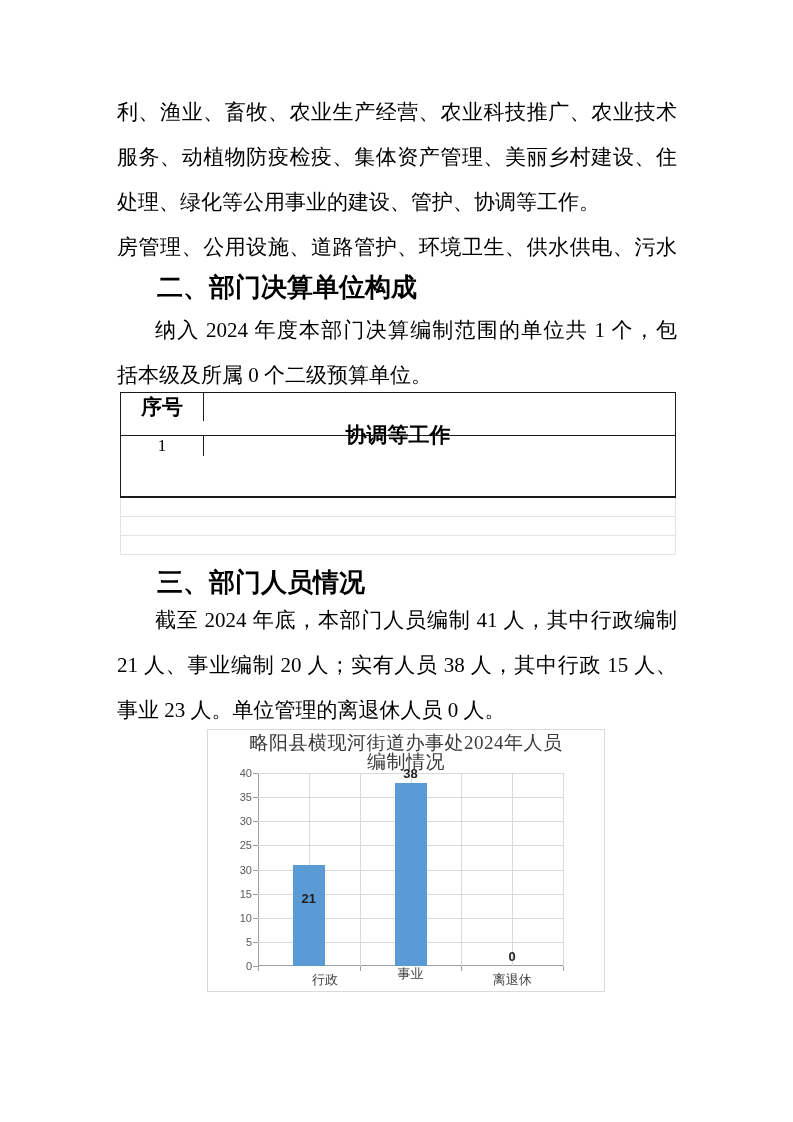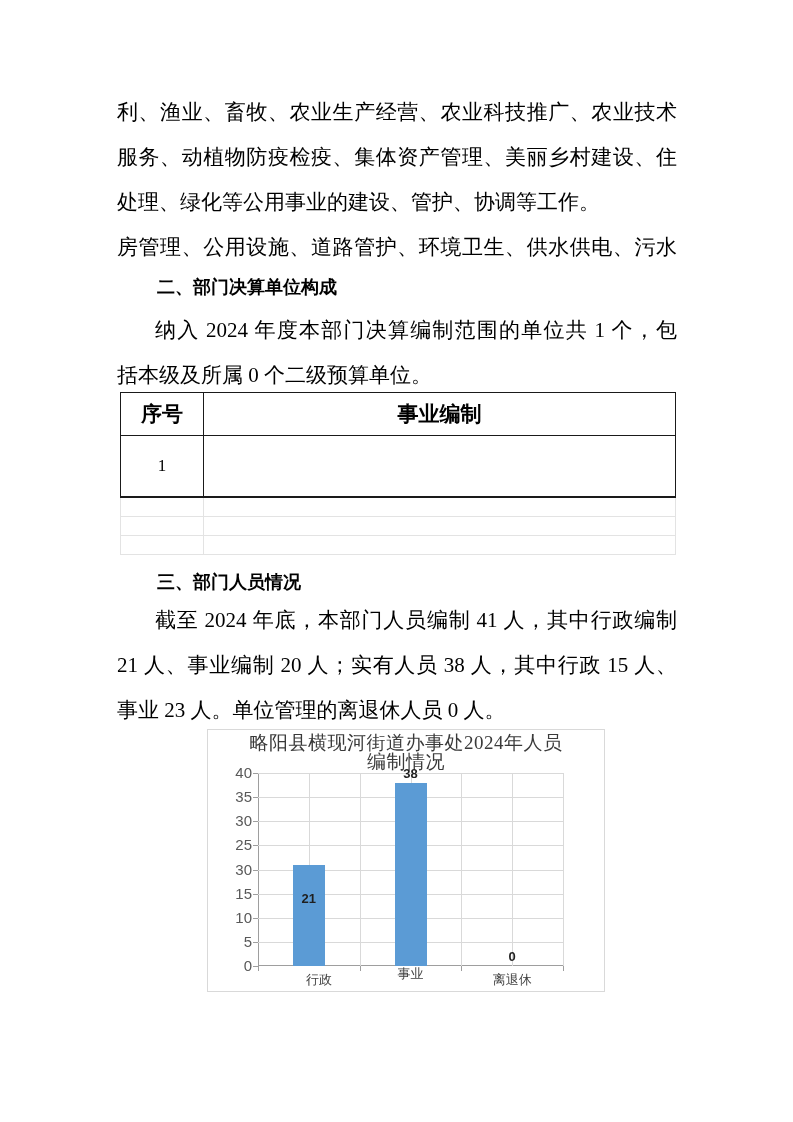--- a/index.html
+++ b/index.html
@@ -14,26 +14,26 @@
   .tline {
     height:45px; line-height:45px; overflow:hidden; white-space:nowrap;
     text-align:justify; text-align-last:justify;
   }
   .tline.tlast { text-align-last:left; white-space:normal; }
   .para.indent-first .tline:first-child { padding-left:38px; }
   
   .heading {
     position:absolute; left:117px; width:560px; padding-left:40px;
     font-family:"Liberation Sans","DejaVu Sans",sans-serif;
-    font-weight:700; font-size:18px; line-height:30px; color:#000000;
+    font-weight:700; font-size:26px; line-height:30px; color:#000000;
   }
   
   .doc-table { position:absolute; left:120px; top:392px; width:556px; }
   .t-dark { border:1px solid #1a1a1a; border-bottom:2px solid #1a1a1a; }
-  .t-row { display:flex; width:100%; }
+  .t-row { display:flex; width:100%;flex-direction:column; }
   .t-head { height:43px; border-bottom:1px solid #1a1a1a; }
   .t-body-row { height:60px; }
   .t-c1 { width:83px; border-right:1px solid #1a1a1a; display:flex; align-items:center; justify-content:center; }
   .t-c2 { flex:1; display:flex; align-items:center; justify-content:center; }
   .t-head .t-c1, .t-head .t-c2 {
     font-family:"Liberation Sans","DejaVu Sans",sans-serif; font-weight:700; font-size:21px;
   }
   .t-body-row .t-c1, .t-body-row .t-c2 { font-size:17px; }
   .t-empty { height:19px; border-left:1px solid #e3e3e3; border-right:1px solid #e3e3e3; border-bottom:1px solid #e3e3e3; }
   .t-empty .t-c1 { border-right:1px solid #e3e3e3; }
@@ -55,21 +55,21 @@
   .xtickmark { position:absolute; bottom:-5px; width:1px; height:5px; background:#9e9e9e; }
   .bar { position:absolute; bottom:0; width:32px; background:#5b9bd5; }
   .dlabel {
     position:absolute; transform:translateX(-50%);
     font-family:"Liberation Sans","DejaVu Sans",sans-serif; font-weight:700;
     font-size:13px; line-height:14px; color:#1f1f1f;
   }
   .ylabel {
     position:absolute; width:40px; text-align:right;
     font-family:"Liberation Sans","DejaVu Sans",sans-serif;
-    font-size:15px; line-height:12px; color:#595959;
+    font-size:11px; line-height:12px; color:#595959;
   }
   .xlabel {
     position:absolute; transform:translateX(-50%);
     font-size:13px; line-height:15px; color:#404040;
   }
 </style>
 </head>
 <body>
 
 <div class="page">
@@ -85,21 +85,21 @@
 
   <div class="para indent-first" style="top:308px;">
       <div class="tline">纳入 2024 年度本部门决算编制范围的单位共 1 个，包</div>
       <div class="tline tlast">括本级及所属 0 个二级预算单位。</div>
     </div>
 
   <div class="doc-table">
     <div class="t-dark">
       <div class="t-row t-head">
         <div class="t-c1">序号</div>
-        <div class="t-c2">事业编制</div>
+        <div class="t-c2">协调等工作</div>
       </div>
       <div class="t-row t-body-row">
         <div class="t-c1">1</div>
       </div>
     </div>
     <div id="empty-rows">
         <div class="t-row t-empty">
           <div class="t-c1"></div>
           <div class="t-c2"></div>
         </div>
@@ -161,21 +161,21 @@
         <div class="vgrid" style="left: 152.5px;"></div>
         <div class="vgrid" style="left: 203.333px;"></div>
         <div class="vgrid" style="left: 254.167px;"></div>
         <div class="vgrid" style="left: 305px;"></div>
         <div class="xtickmark" style="left: 0px;"></div>
         <div class="xtickmark" style="left: 101.667px;"></div>
         <div class="xtickmark" style="left: 203.333px;"></div>
         <div class="xtickmark" style="left: 305px;"></div>
         <div class="bar" style="left: 34.8333px; height: 101.325px;"></div>
         <div class="dlabel" style="left: 50.8333px; top: 75.675px; margin-top: 43px;">21</div>
-        <div class="xlabel" style="left: 61px; top: 199px;">行政</div>
+        <div class="xlabel" style="left: 67px; top: 199px;">行政</div>
         <div class="bar" style="left: 136.5px; height: 183.35px;"></div>
         <div class="dlabel" style="left: 152.5px; top: -6.35px;">38</div>
         <div class="xlabel" style="left: 152.5px; top: 193px;">事业</div>
         <div class="dlabel" style="left: 254.167px; top: 177px;">0</div>
         <div class="xlabel" style="left: 254.167px; top: 199px;">离退休</div>
       </div>
   </div>
 
 </div>
 

